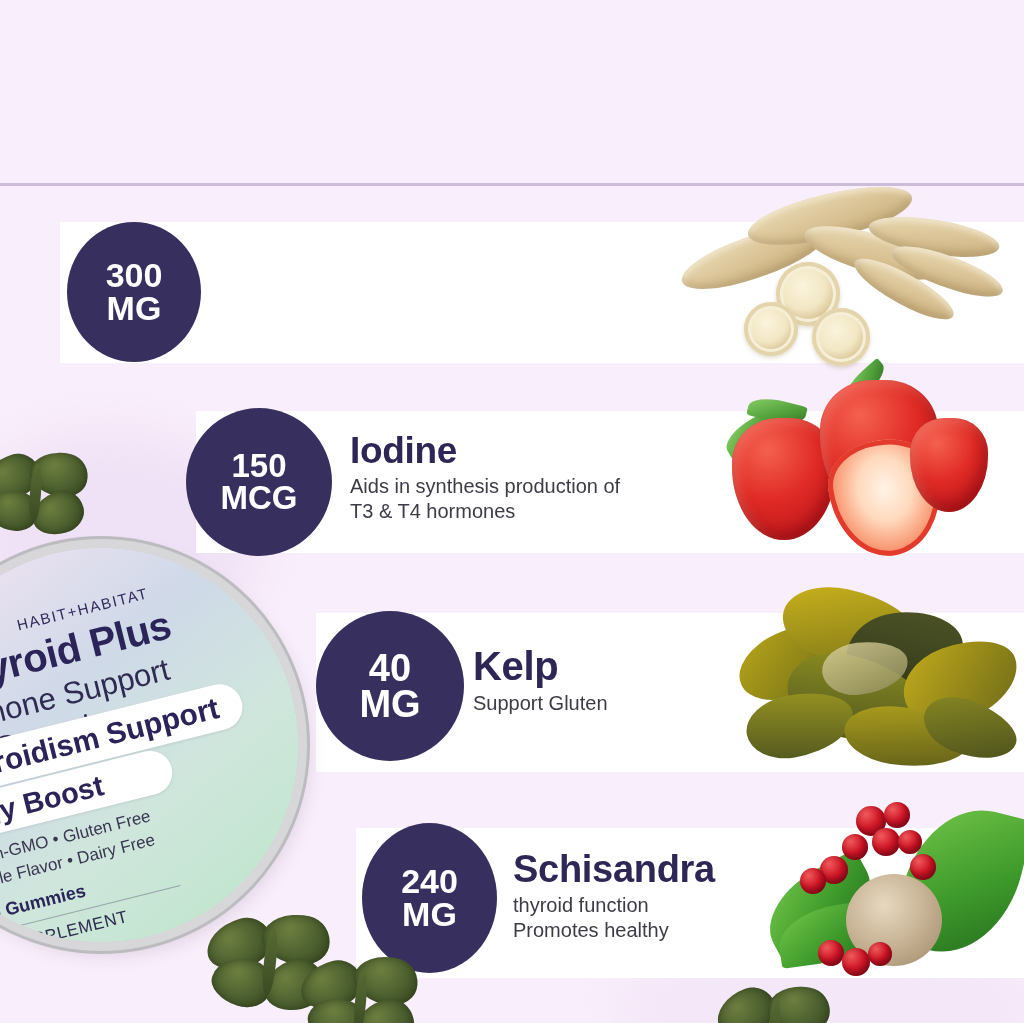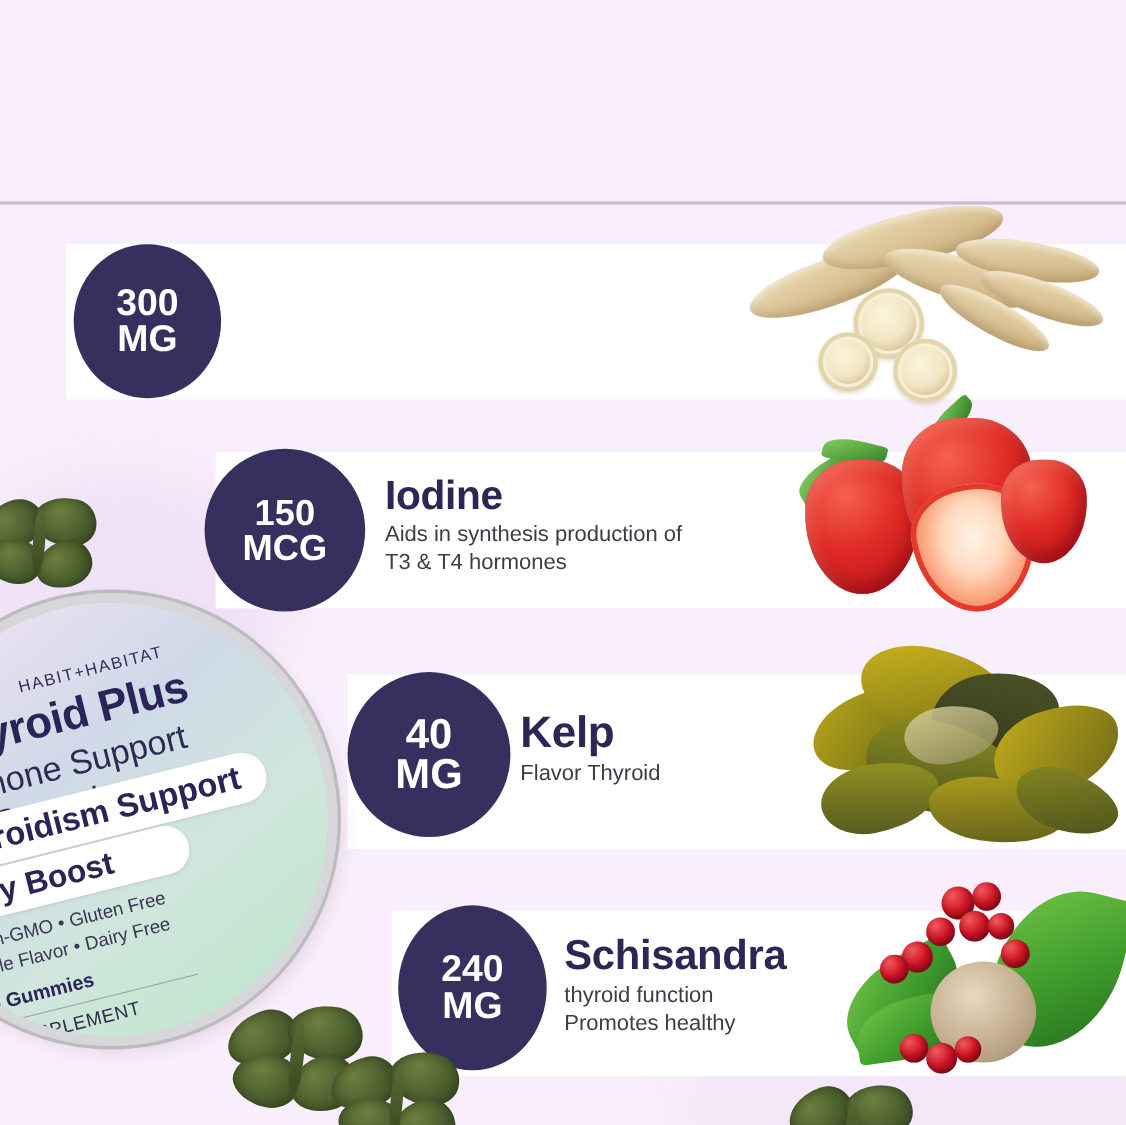--- a/index.html
+++ b/index.html
@@ -330,21 +330,21 @@
     <div class="kelpblob" style="left:96px; top:60px;  width:86px;  height:52px; background:linear-gradient(160deg,#d9cf9a,#8f8c58); opacity:.85; transform:rotate(-6deg);"></div>
   </div>
 
   <div class="badge badge-3">
     <span class="amt">40</span>
     <span class="unit">MG</span>
   </div>
 
   <div class="txt txt-3">
     <p class="ing-name">Kelp</p>
-    <p class="ing-desc">Flavor Thyroid</p>
+    <p class="ing-desc">Support Gluten</p>
   </div>
 
   <div class="row row-4"></div>
 
   <div class="art art-schis">
     <div class="sleaf" style="left:146px;top:6px;   width:112px; height:150px; transform:rotate(14deg);"></div>
     <div class="sleaf" style="left:2px;  top:72px;  width:116px; height:70px;  transform:rotate(-28deg);"></div>
     <div class="sleaf" style="left:18px; top:106px; width:104px; height:56px;  transform:rotate(-8deg);"></div>
     <div class="pod" style="left:86px; top:74px;  width:96px;  height:92px;"></div>
     <div class="sberry" style="left:96px; top:6px;   width:30px; height:30px;"></div>

